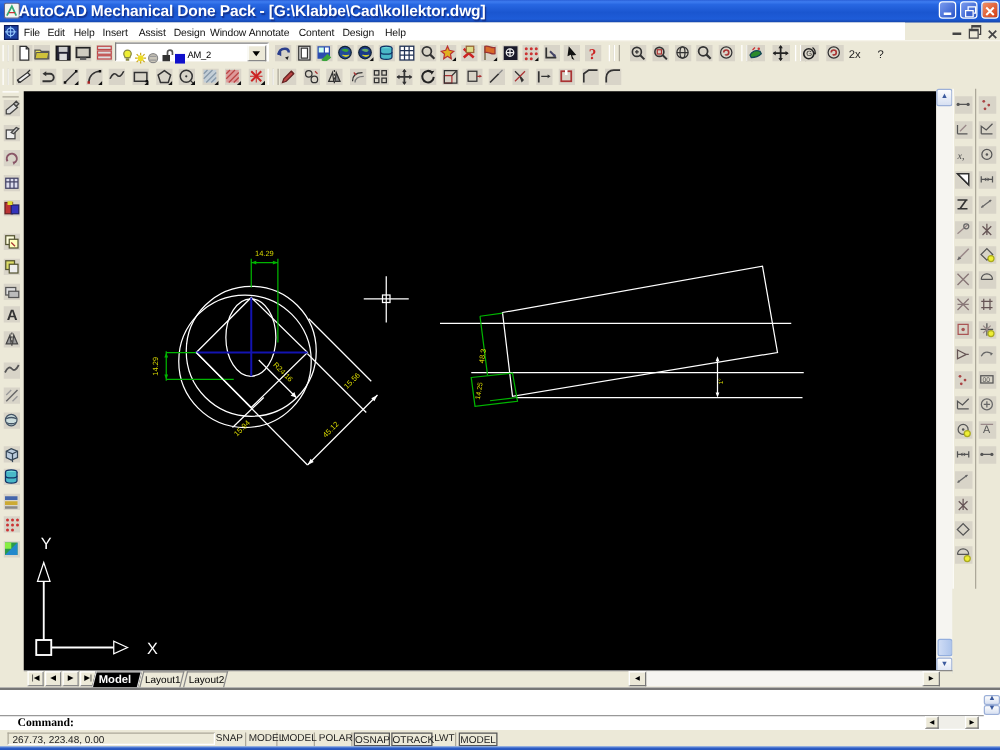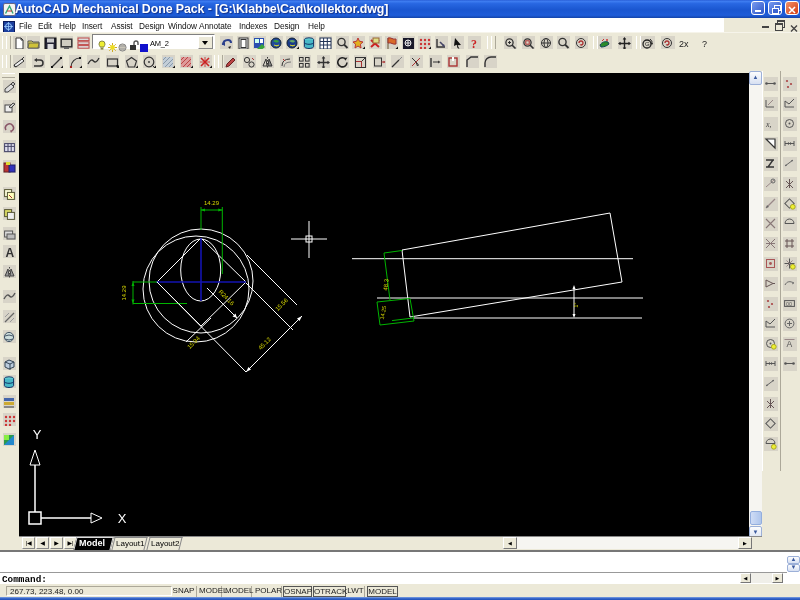--- a/index.html
+++ b/index.html
@@ -28,21 +28,21 @@
         <path d="M5.5 1v9M1 5.5h9" stroke="#9cf" stroke-width="0.8"></path>
       </svg></div>
 <div class="abs" style="left:19px;top:3px;font-size:8.3px;letter-spacing:-0.1px;color:#111">File</div>
 <div class="abs" style="left:38px;top:3px;font-size:8.3px;letter-spacing:-0.1px;color:#111">Edit</div>
 <div class="abs" style="left:59px;top:3px;font-size:8.3px;letter-spacing:-0.1px;color:#111">Help</div>
 <div class="abs" style="left:82px;top:3px;font-size:8.3px;letter-spacing:-0.1px;color:#111">Insert</div>
 <div class="abs" style="left:111px;top:3px;font-size:8.3px;letter-spacing:-0.1px;color:#111">Assist</div>
 <div class="abs" style="left:139px;top:3px;font-size:8.3px;letter-spacing:-0.1px;color:#111">Design</div>
 <div class="abs" style="left:168px;top:3px;font-size:8.3px;letter-spacing:-0.1px;color:#111">Window</div>
 <div class="abs" style="left:199px;top:3px;font-size:8.3px;letter-spacing:-0.1px;color:#111">Annotate</div>
-<div class="abs" style="left:239px;top:3px;font-size:8.3px;letter-spacing:-0.1px;color:#111">Indexes</div>
+<div class="abs" style="left:239px;top:3px;font-size:8.3px;letter-spacing:-0.1px;color:#111">Content</div>
 <div class="abs" style="left:274px;top:3px;font-size:8.3px;letter-spacing:-0.1px;color:#111">Design</div>
 <div class="abs" style="left:308px;top:3px;font-size:8.3px;letter-spacing:-0.1px;color:#111">Help</div>
 <div class="abs" style="left:762px;top:8px;width:7px;height:2px;background:#444"></div>
 <div class="abs" style="left:777px;top:2px;width:6px;height:5px;border:1px solid #444;border-top:2px solid #444"></div>
 <div class="abs" style="left:775px;top:4.5px;width:6px;height:5px;border:1px solid #444;border-top:2px solid #444;background:#ece9d8"></div>
 <div class="abs" style="left:789px;top:1px"><svg width="10" height="10" viewBox="0 0 10 10">
         <path d="M2 2.5l6 6M8 2.5l-6 6" stroke="#444" stroke-width="1.4"></path>
       </svg></div>
 </div>
 <div class="abs" style="left:0;top:32px;width:800px;height:20.5px;background:#ece9d8;border-top:1px solid #f6f4ea;box-sizing:border-box"></div>
@@ -647,21 +647,21 @@
 <div class="abs" style="left:79px;top:538px;color:#fff;font-weight:bold;font-size:9px">Model</div>
 <div class="abs" style="left:113px;top:537px;width:33px;height:13px;background:#ece9d8;transform:skewX(-14deg);border:1px solid #888;border-bottom:none;box-sizing:border-box"></div>
 <div class="abs" style="left:116px;top:539px;color:#000;font-size:8px">Layout1</div>
 <div class="abs" style="left:148px;top:537px;width:33px;height:13px;background:#ece9d8;transform:skewX(-14deg);border:1px solid #888;border-bottom:none;box-sizing:border-box"></div>
 <div class="abs" style="left:151px;top:539px;color:#000;font-size:8px">Layout2</div>
 <div class="abs" style="left:503px;top:537px;width:249px;height:12px;background:#f6f5f1"></div>
 <div class="abs" style="left:503px;top:537px;width:14px;height:12px;background:#ece9d8;border:1px solid #fff;border-right-color:#777;border-bottom-color:#777;box-sizing:border-box;font-size:5px;text-align:center;line-height:10px;color:#000">◀</div>
 <div class="abs" style="left:738px;top:537px;width:14px;height:12px;background:#ece9d8;border:1px solid #fff;border-right-color:#777;border-bottom-color:#777;box-sizing:border-box;font-size:5px;text-align:center;line-height:10px;color:#000">▶</div>
 <div class="abs" style="left:0;top:550px;width:800px;height:34px;background:#fff;border-top:2px solid #777;box-sizing:border-box;overflow:hidden">
 <div class="abs" style="left:0;top:20px;width:787px;height:1px;background:#999"></div>
-<div class="abs" style="left:2px;top:22px;font-family:Liberation Mono, monospace;font-size:9.35px;font-weight:bold;color:#000">Command:</div>
+<div class="abs" style="left:14px;top:22px;font-family:Liberation Serif, serif;font-size:9.35px;font-weight:bold;color:#000">Command:</div>
 </div>
 <div class="abs" style="left:787px;top:556px;width:13px;height:8px;background:linear-gradient(180deg,#fdfdfd,#d7e0f2);border:1px solid #9cb0d8;border-radius:2px;box-sizing:border-box;color:#3b5a9e;font-size:6px;font-weight:bold;text-align:center;line-height:5px">▲</div>
 <div class="abs" style="left:787px;top:564px;width:13px;height:8px;background:linear-gradient(180deg,#fdfdfd,#d7e0f2);border:1px solid #9cb0d8;border-radius:2px;box-sizing:border-box;color:#3b5a9e;font-size:6px;font-weight:bold;text-align:center;line-height:5px">▼</div>
 <div class="abs" style="left:751px;top:573px;width:21px;height:10px;background:#f0efe9"></div>
 <div class="abs" style="left:740px;top:573px;width:11px;height:10px;background:#ece9d8;border:1px solid #fff;border-right-color:#777;border-bottom-color:#777;box-sizing:border-box;font-size:5px;text-align:center;line-height:8px;color:#000">◀</div>
 <div class="abs" style="left:772px;top:573px;width:11px;height:10px;background:#ece9d8;border:1px solid #fff;border-right-color:#777;border-bottom-color:#777;box-sizing:border-box;font-size:5px;text-align:center;line-height:8px;color:#000">▶</div>
 <div class="abs" style="left:0;top:584px;width:800px;height:13px;background:#ece9d8"></div>
 <div class="abs" style="left:6px;top:586px;width:166px;height:10px;border:1px solid #aca899;border-bottom-color:#fff;border-right-color:#fff;box-sizing:border-box"></div>
 <div class="abs" style="left:10px;top:587px;font-size:8px;color:#222">267.73, 223.48, 0.00</div>
 <div class="abs" style="left:171px;top:585.5px;width:26px;height:11px;border-right:1px solid #aca899;box-sizing:border-box;font-size:8px;text-align:center;line-height:10px;color:#222">SNAP</div>

